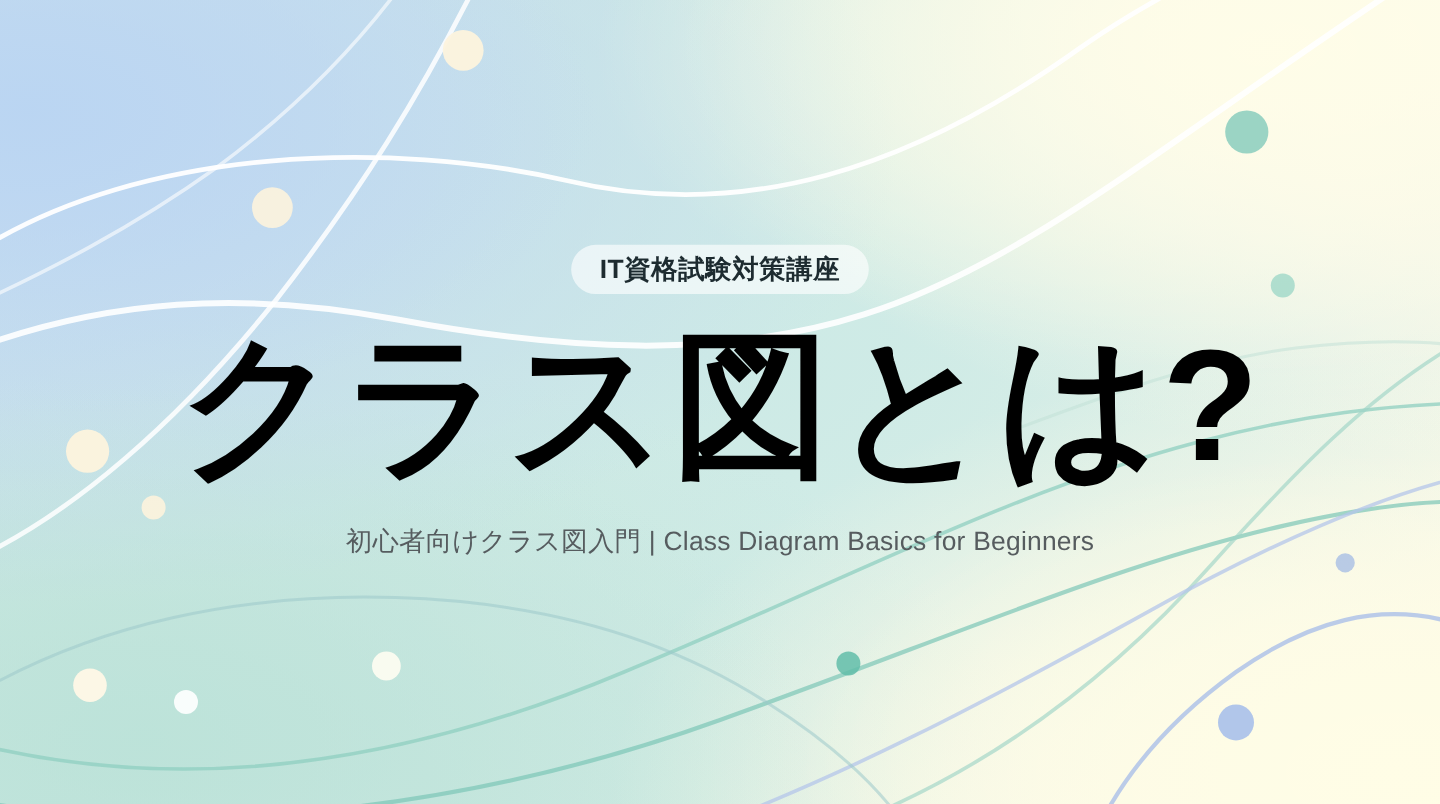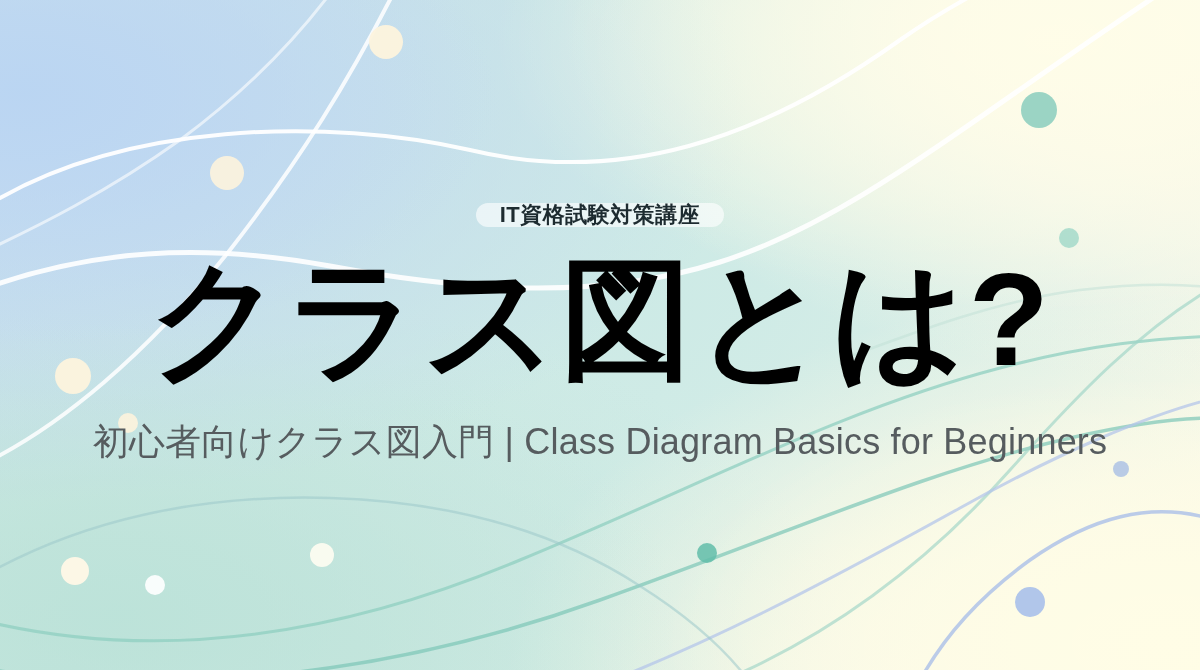--- a/index.html
+++ b/index.html
@@ -58,21 +58,21 @@
     display: flex;
     flex-direction: column;
     align-items: center;
     justify-content: center;
   }
 
   .badge-pill {
     display: inline-flex;
     align-items: center;
     gap: 6px;
-    height: 24px;
+    height: 41px;
     padding: 0 24px;
     border-radius: 21px;
     background: rgba(255,255,255,0.62);
     margin-bottom: 26px;
     white-space: nowrap;
   }
   .badge-primary {
     font-size: 22px;
     font-weight: 700;
     letter-spacing: 0.5px;
@@ -89,21 +89,21 @@
     font-size: 132px;
     line-height: 1.02;
     font-weight: 700;
     letter-spacing: 2px;
     color: #000000;
     margin: 0 0 8px 0;
     white-space: nowrap;
   }
 
   .hero-subtitle {
-    font-size: 36px;
+    font-size: 22px;
     font-weight: 400;
     letter-spacing: 0.2px;
     color: #565c5f;
     margin: 22px 0 0 0;
     white-space: nowrap;
   }
 </style>
 </head>
 <body>
 

